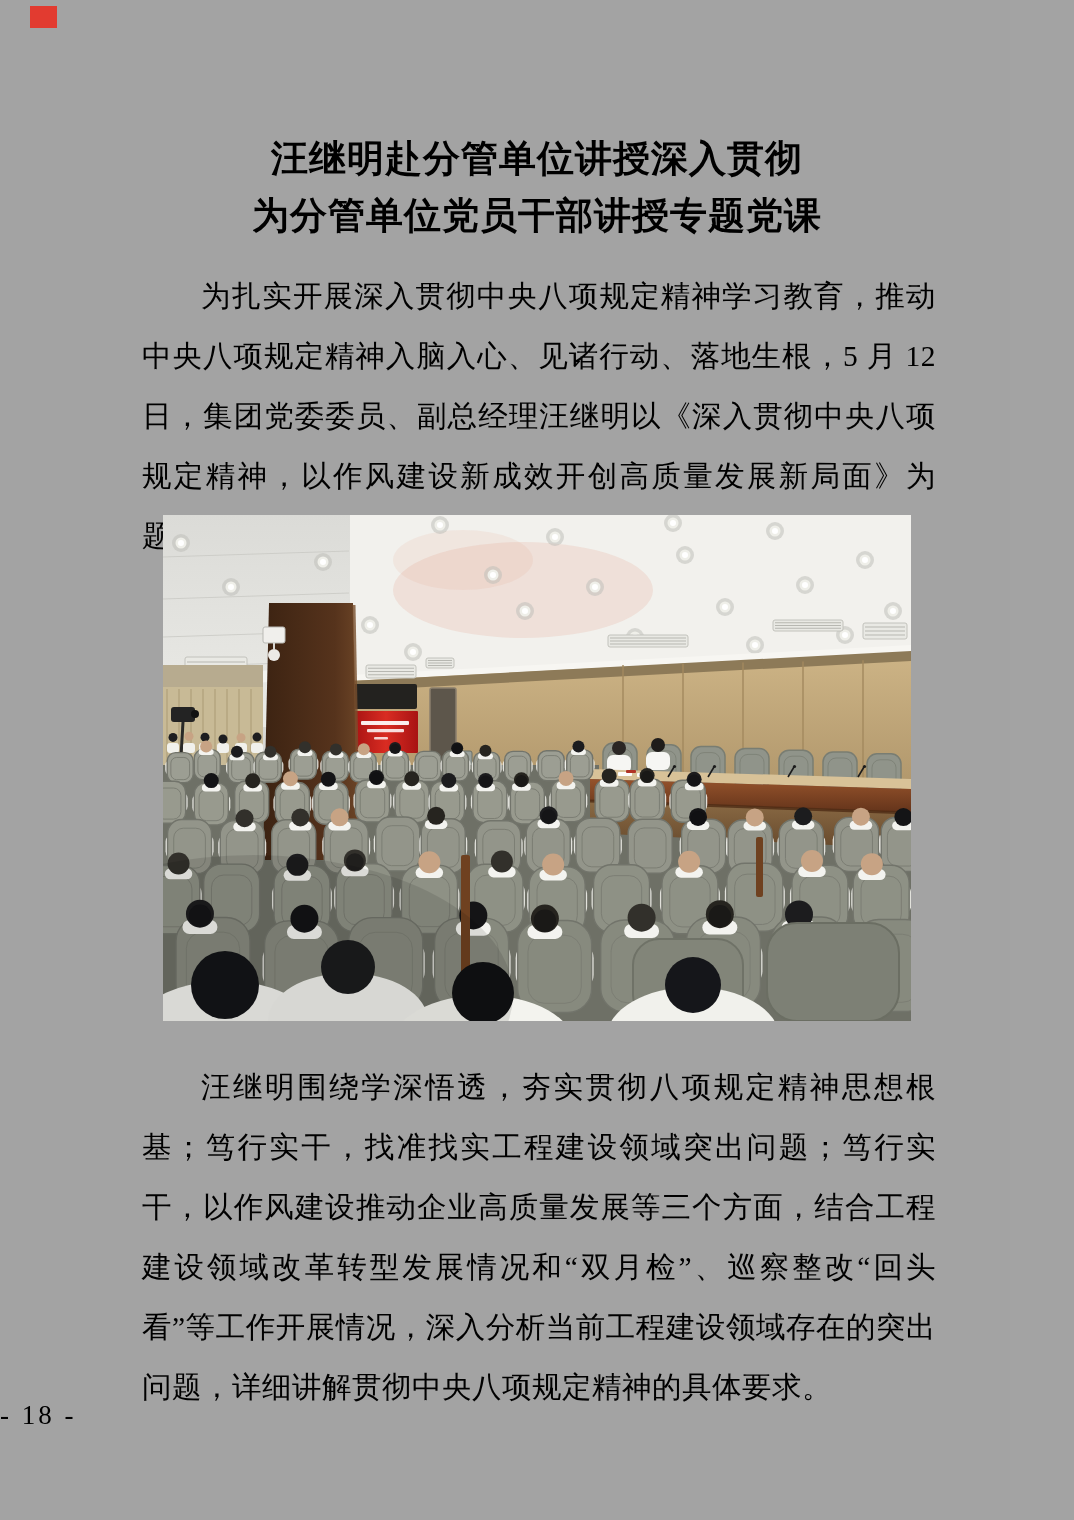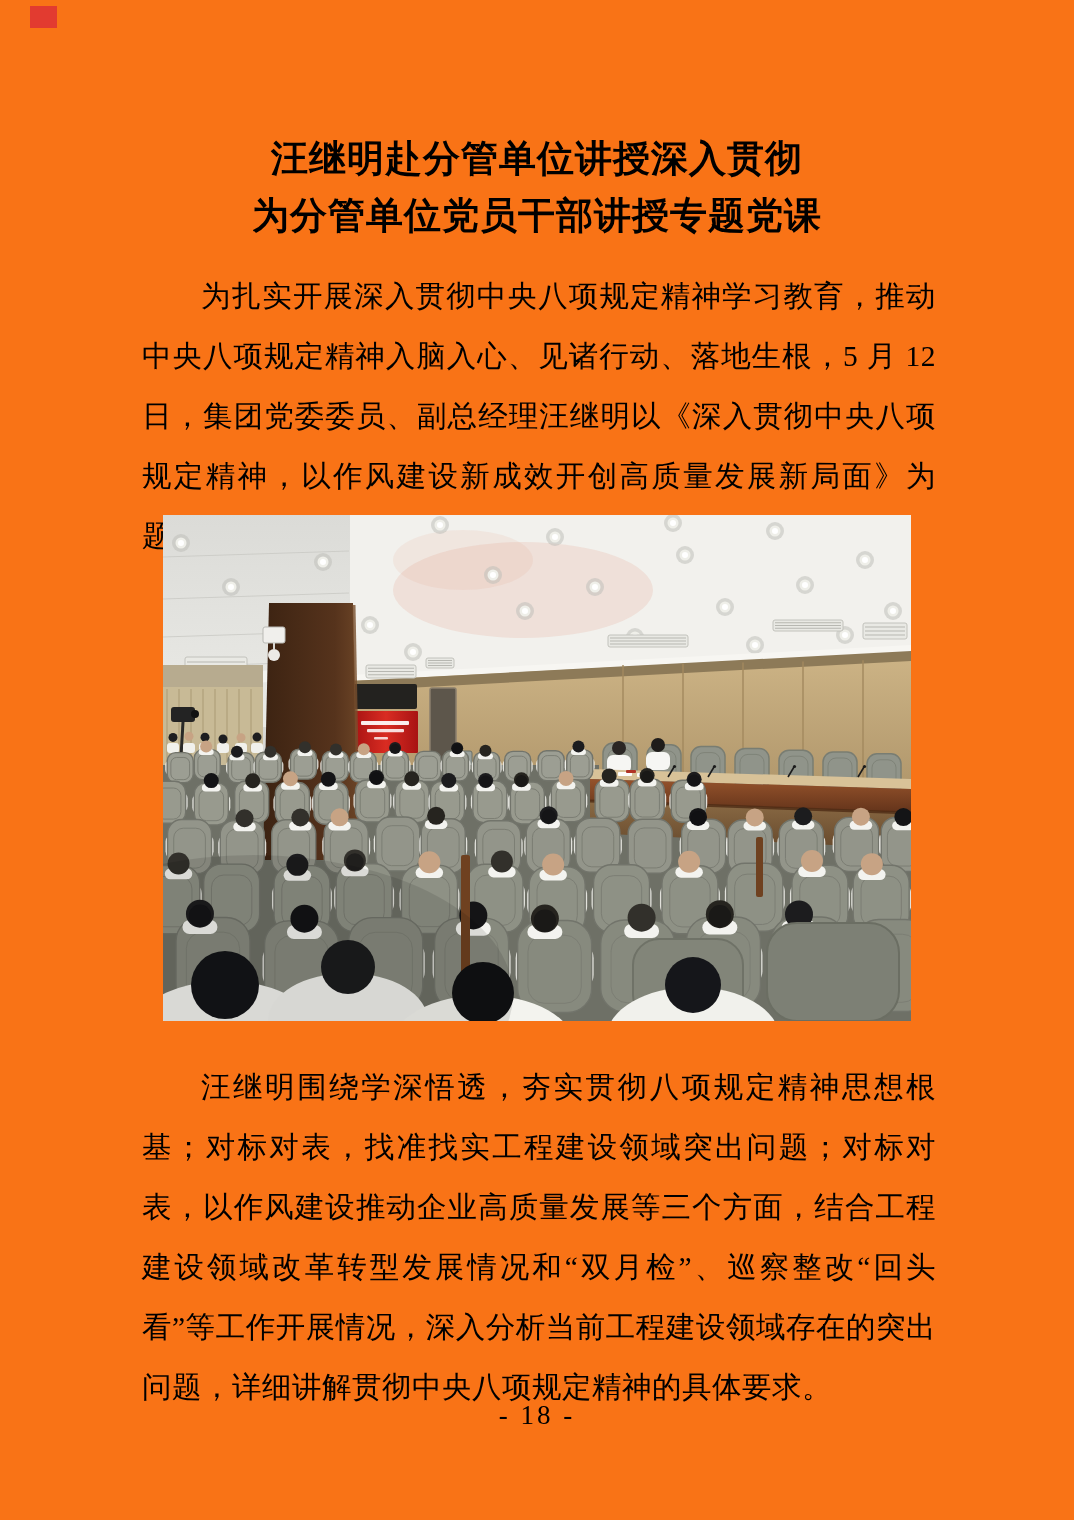--- a/index.html
+++ b/index.html
@@ -1,17 +1,17 @@
 <!DOCTYPE html>
 <html><head>
 <meta charset="utf-8">
 <style>
   html,body{margin:0;padding:0;background:#888;}
   .page{
-    position:relative;width:1074px;height:1520px;background:#f97316;
+    position:relative;width:1074px;height:1520px;background:#a3a3a3;
     margin:0 auto;overflow:hidden;color:#000;
     font-family:"Liberation Serif","DejaVu Serif",serif;
   }
   .corner-mark{position:absolute;left:30px;top:6px;width:27px;height:22px;}
   .doc-title{
     position:absolute;top:130px;left:80px;right:80px;margin:0;
     text-align:center;font-size:37px;font-weight:700;line-height:57px;
     letter-spacing:1px;
   }
   .doc-title span{display:block;}
@@ -21,21 +21,21 @@
     text-align:justify;text-indent:2em;font-weight:400;
   }
   #para1{top:266px;}
   #para2{top:1057px;}
   .photo{
     position:absolute;left:163px;top:515px;width:748px;height:506px;margin:0;
     overflow:hidden;background:#d8d8d4;
   }
   .photo svg{display:block;width:748px;height:506px;}
   .pagenum{
-    position:absolute;top:1400px;left:0;right:0;text-align:center;
+    position:absolute;top:1400px;left:0;right:0;text-align:left;
     font-size:27px;letter-spacing:3px;
   }
 </style>
 </head>
 <body>
 
 <div class="page">
 
   <div class="corner-mark" style="background: rgb(226, 59, 48);"></div>
 
@@ -551,16 +551,16 @@
         <ellipse cx="185" cy="506" rx="80" ry="48" fill="#f0f0eb"></ellipse>
         <circle cx="185" cy="452" r="27" fill="#1b1c1e"></circle>
         <ellipse cx="320" cy="532" rx="92" ry="52" fill="#f3f3ee"></ellipse>
         <circle cx="320" cy="478" r="31" fill="#101113"></circle>
         <ellipse cx="530" cy="522" rx="86" ry="50" fill="#f1f1ec"></ellipse>
         <circle cx="530" cy="470" r="28" fill="#15161a"></circle>
         <ellipse cx="90" cy="480" rx="260" ry="140" fill="#000000" opacity="0.1"></ellipse>
       </svg>
   </figure>
 
-  <p class="para" id="para2">汪继明围绕学深悟透，夯实贯彻八项规定精神思想根基；对标对表，找准找实工程建设领域突出问题；对标对表，以作风建设推动企业高质量发展等三个方面，结合工程建设领域改革转型发展情况和“双月检”、巡察整改“回头看”等工作开展情况，深入分析当前工程建设领域存在的突出问题，详细讲解贯彻中央八项规定精神的具体要求。</p>
+  <p class="para" id="para2">汪继明围绕学深悟透，夯实贯彻八项规定精神思想根基；笃行实干，找准找实工程建设领域突出问题；笃行实干，以作风建设推动企业高质量发展等三个方面，结合工程建设领域改革转型发展情况和“双月检”、巡察整改“回头看”等工作开展情况，深入分析当前工程建设领域存在的突出问题，详细讲解贯彻中央八项规定精神的具体要求。</p>
 
   <div class="pagenum">- 18 -</div>
 </div>
 
 </body></html>

